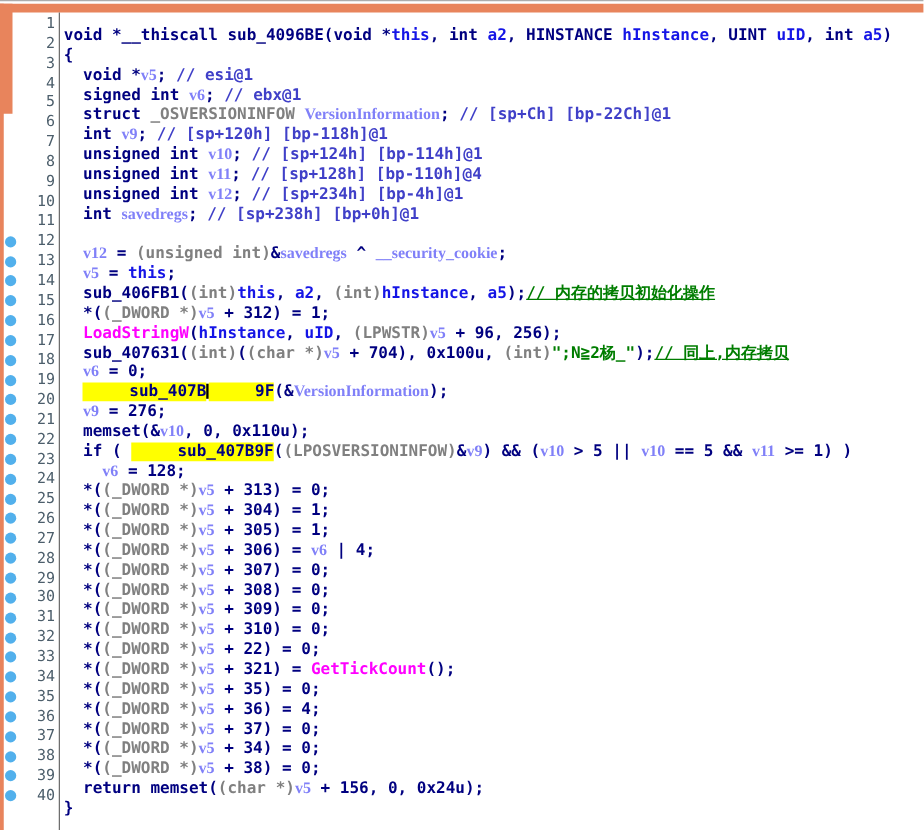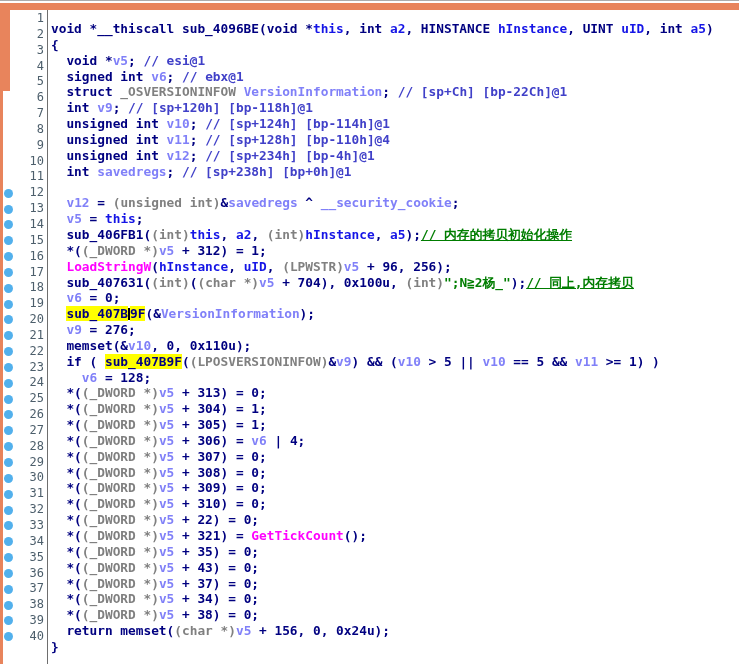--- a/index.html
+++ b/index.html
@@ -20,27 +20,27 @@
   .dot{position:absolute;left:4px;top:3.4px;width:9px;height:9px;border-radius:50%;background:var(--dot);}
   .num{
     position:absolute;left:0;top:0;width:44px;text-align:right;
     color:var(--linenum);font-size:12px;font-weight:normal;
   }
   .code{
     position:absolute;left:51px;top:10px;font-size:12.8px;font-weight:bold;color:var(--navy);
   }
   .c-d{color:var(--navy);}
   .c-g{color:var(--gray);}
-  .c-l{color:var(--local);}
+  .c-l{color:var(--local);font-family:Liberation Serif, serif;}
   .c-a{color:var(--arg);}
   .c-m{color:var(--import);}
   .c-c{color:var(--comment);}
   .c-n{color:var(--green);text-decoration:underline;}
   .c-s{color:var(--green);}
-  .c-h{color:var(--navy);background:var(--hl);}
+  .c-h{color:var(--navy);background:var(--hl);padding-left:37px;}
   .caret{display:inline-block;width:0;height:12px;border-left:2px solid #000;vertical-align:-2px;background:var(--hl);}
 </style>
 </head>
 <body>
 
 <div id="screen">
   <div class="frame-topline"></div>
   <div class="frame-topband"></div>
   <div class="frame-leftbar"></div>
   <div class="frame-corner"></div>
@@ -73,20 +73,20 @@
       <div class="row"><span class="dot"></span><span class="num">25</span><span class="code"><span class="c-d">  *(</span><span class="c-g">(_DWORD *)</span><span class="c-l">v5</span><span class="c-d"> + 304) = 1;</span></span></div>
       <div class="row"><span class="dot"></span><span class="num">26</span><span class="code"><span class="c-d">  *(</span><span class="c-g">(_DWORD *)</span><span class="c-l">v5</span><span class="c-d"> + 305) = 1;</span></span></div>
       <div class="row"><span class="dot"></span><span class="num">27</span><span class="code"><span class="c-d">  *(</span><span class="c-g">(_DWORD *)</span><span class="c-l">v5</span><span class="c-d"> + 306) = </span><span class="c-l">v6</span><span class="c-d"> | 4;</span></span></div>
       <div class="row"><span class="dot"></span><span class="num">28</span><span class="code"><span class="c-d">  *(</span><span class="c-g">(_DWORD *)</span><span class="c-l">v5</span><span class="c-d"> + 307) = 0;</span></span></div>
       <div class="row"><span class="dot"></span><span class="num">29</span><span class="code"><span class="c-d">  *(</span><span class="c-g">(_DWORD *)</span><span class="c-l">v5</span><span class="c-d"> + 308) = 0;</span></span></div>
       <div class="row"><span class="dot"></span><span class="num">30</span><span class="code"><span class="c-d">  *(</span><span class="c-g">(_DWORD *)</span><span class="c-l">v5</span><span class="c-d"> + 309) = 0;</span></span></div>
       <div class="row"><span class="dot"></span><span class="num">31</span><span class="code"><span class="c-d">  *(</span><span class="c-g">(_DWORD *)</span><span class="c-l">v5</span><span class="c-d"> + 310) = 0;</span></span></div>
       <div class="row"><span class="dot"></span><span class="num">32</span><span class="code"><span class="c-d">  *(</span><span class="c-g">(_DWORD *)</span><span class="c-l">v5</span><span class="c-d"> + 22) = 0;</span></span></div>
       <div class="row"><span class="dot"></span><span class="num">33</span><span class="code"><span class="c-d">  *(</span><span class="c-g">(_DWORD *)</span><span class="c-l">v5</span><span class="c-d"> + 321) = </span><span class="c-m">GetTickCount</span><span class="c-d">();</span></span></div>
       <div class="row"><span class="dot"></span><span class="num">34</span><span class="code"><span class="c-d">  *(</span><span class="c-g">(_DWORD *)</span><span class="c-l">v5</span><span class="c-d"> + 35) = 0;</span></span></div>
-      <div class="row"><span class="dot"></span><span class="num">35</span><span class="code"><span class="c-d">  *(</span><span class="c-g">(_DWORD *)</span><span class="c-l">v5</span><span class="c-d"> + 43) = 0;</span></span></div>
+      <div class="row"><span class="dot"></span><span class="num">35</span><span class="code"><span class="c-d">  *(</span><span class="c-g">(_DWORD *)</span><span class="c-l">v5</span><span class="c-d"> + 36) = 4;</span></span></div>
       <div class="row"><span class="dot"></span><span class="num">36</span><span class="code"><span class="c-d">  *(</span><span class="c-g">(_DWORD *)</span><span class="c-l">v5</span><span class="c-d"> + 37) = 0;</span></span></div>
       <div class="row"><span class="dot"></span><span class="num">37</span><span class="code"><span class="c-d">  *(</span><span class="c-g">(_DWORD *)</span><span class="c-l">v5</span><span class="c-d"> + 34) = 0;</span></span></div>
       <div class="row"><span class="dot"></span><span class="num">38</span><span class="code"><span class="c-d">  *(</span><span class="c-g">(_DWORD *)</span><span class="c-l">v5</span><span class="c-d"> + 38) = 0;</span></span></div>
       <div class="row"><span class="dot"></span><span class="num">39</span><span class="code"><span class="c-d">  return memset(</span><span class="c-g">(char *)</span><span class="c-l">v5</span><span class="c-d"> + 156, 0, 0x24u);</span></span></div>
       <div class="row"><span class="dot"></span><span class="num">40</span><span class="code"><span class="c-d">}</span></span></div>
     </div>
 </div>
 
 </body></html>

